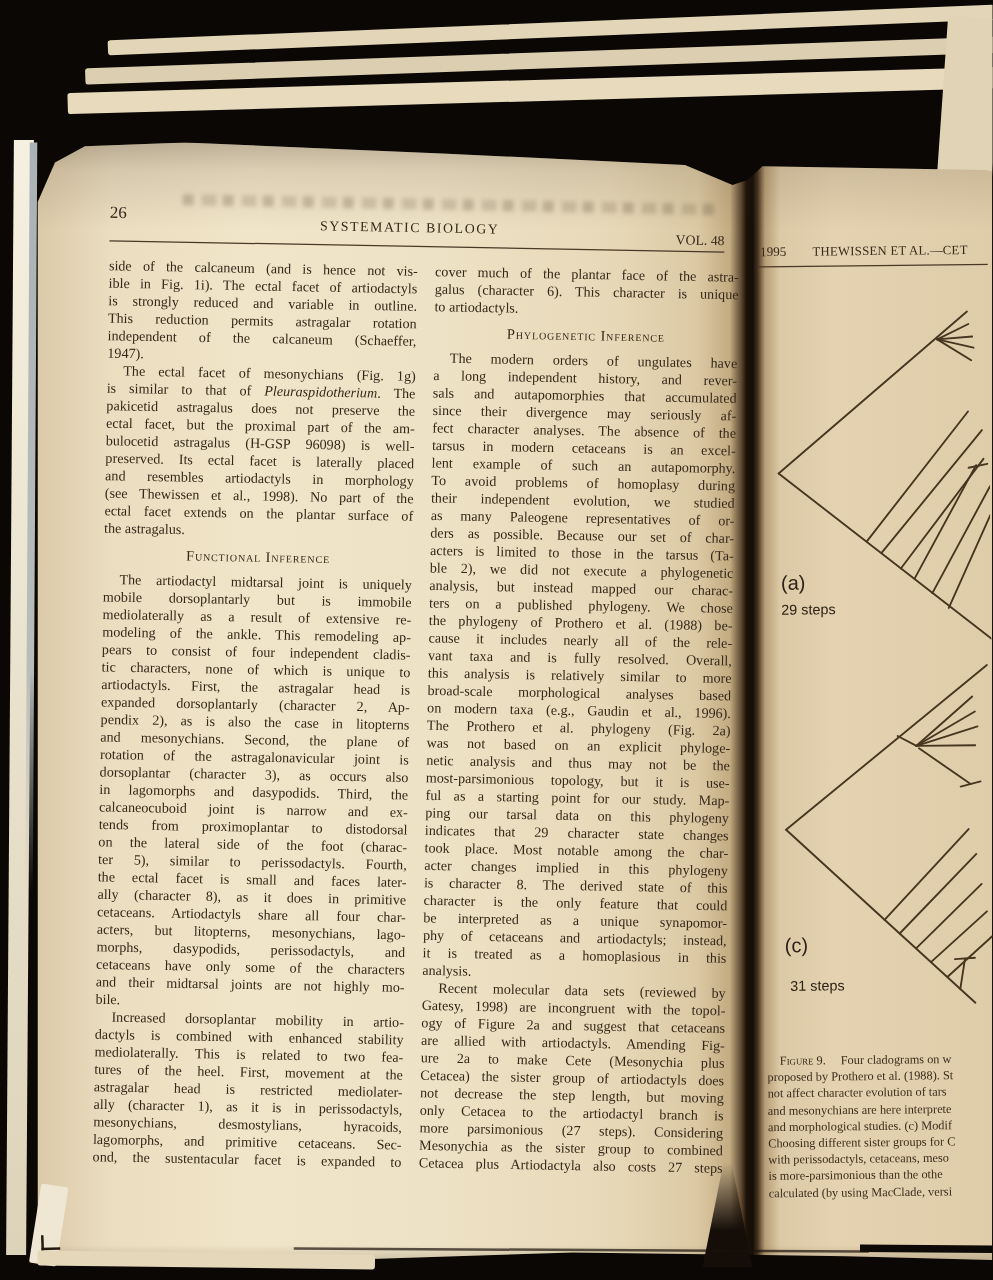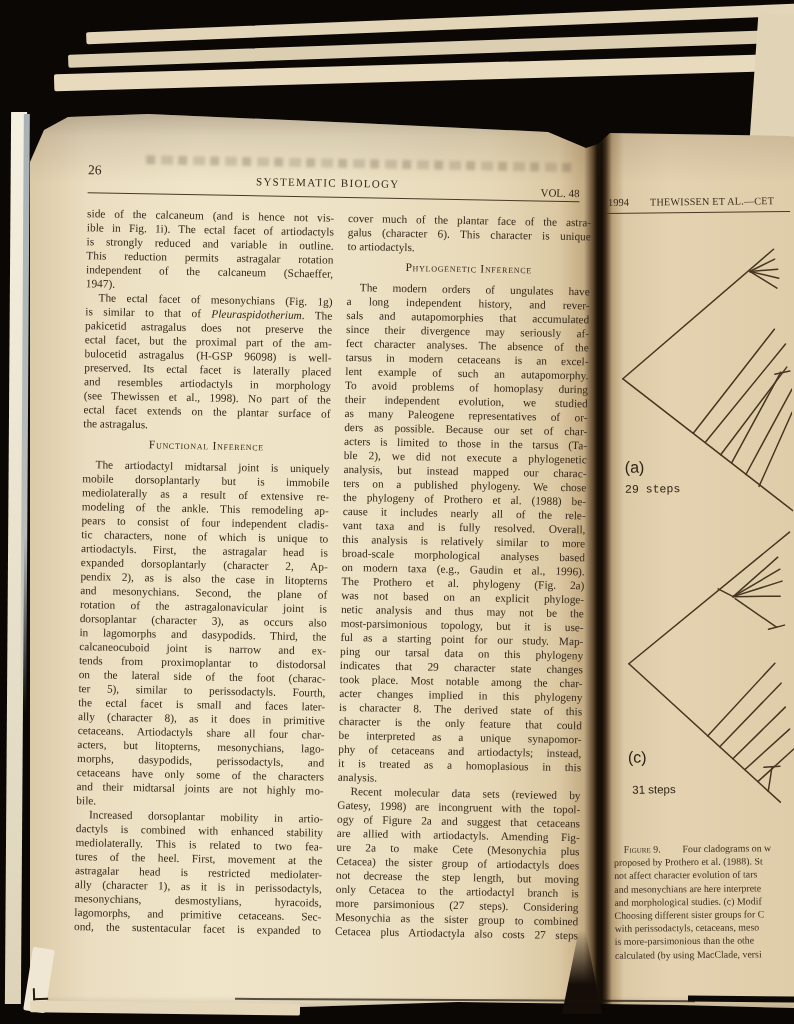--- a/index.html
+++ b/index.html
@@ -73,28 +73,28 @@
   
   #rightpage { position:absolute; left:606px; top:140px; width:188px; height:880px;
     transform:rotate(-0.6deg); color:#3a2c1c; overflow:hidden; }
   .rp-year  { position:absolute; left:6px;  top:56px; font-size:10.5px; }
   .rp-title { position:absolute; left:48px; top:56px; font-size:10.2px; letter-spacing:.2px; white-space:nowrap; }
   .rp-rule  { position:absolute; left:4px; width:200px; top:72px; height:1px; background:#4a3826; }
   .clado { position:absolute; left:0; top:86px; }
   .clado path { stroke:#473620; stroke-width:1.5; fill:none; stroke-linecap:round; }
   .figlabel { position:absolute; font-family:"Liberation Sans", sans-serif; font-size:16px; color:#2c2216; }
   .figsteps { position:absolute; font-family:"Liberation Sans", sans-serif; font-size:11.5px; color:#2c2216; }
-  #label-a { left:20px; top:318px; }  #steps-a { left:20px; top:342px;font-family:Liberation Mono, monospace; }
+  #label-a { left:20px; top:318px; }  #steps-a { left:20px; top:342px; }
   #label-c { left:20px; top:608px; }  #steps-c { left:24px; top:643px; }
   .caption { position:absolute; left:5px; top:702px; width:185px; overflow:hidden;
     font-size:9.9px; line-height:13.2px; color:#3b2d1d; }
   .cap-line { white-space:nowrap; }
   .cap-first { text-indent:10px; white-space:nowrap; }
   .capsc { font-variant:small-caps; }
-  .cap-first .rest { margin-left:22px; }
+  .cap-first .rest { margin-left:12px; }
 </style>
 </head>
 <body>
 
 <div id="scene">
 
   <div class="strip s1"></div>
   <div class="strip s2"></div>
   <div class="strip s3"></div>
   <div class="strip s4"></div>
@@ -234,21 +234,21 @@
             <div class="tline"><span>only Cetacea to the artiodactyl branch is</span></div>
             <div class="tline"><span>more parsimonious (27 steps). Considering</span></div>
             <div class="tline"><span>Mesonychia as the sister group to combined</span></div>
             <div class="tline"><span>Cetacea plus Artiodactyla also costs 27 steps</span></div>
           </div>
       </div>
     </div>
   </div>
 
   <div id="rightpage">
-    <div class="rp-year">1994</div>
+    <div class="rp-year">1995</div>
     <div class="rp-title">THEWISSEN ET AL.—CET</div>
     <div class="rp-rule"></div>
 
     <svg class="clado" width="188" height="590" viewBox="0 0 188 590">
 
       <path d="M19,152 L171,24"></path>
       <path d="M147,46 L172,34"></path>
         <path d="M147,46 L175,44"></path>
       <path d="M147,46 L176,53"></path>
         <path d="M147,46 L174,63"></path>

